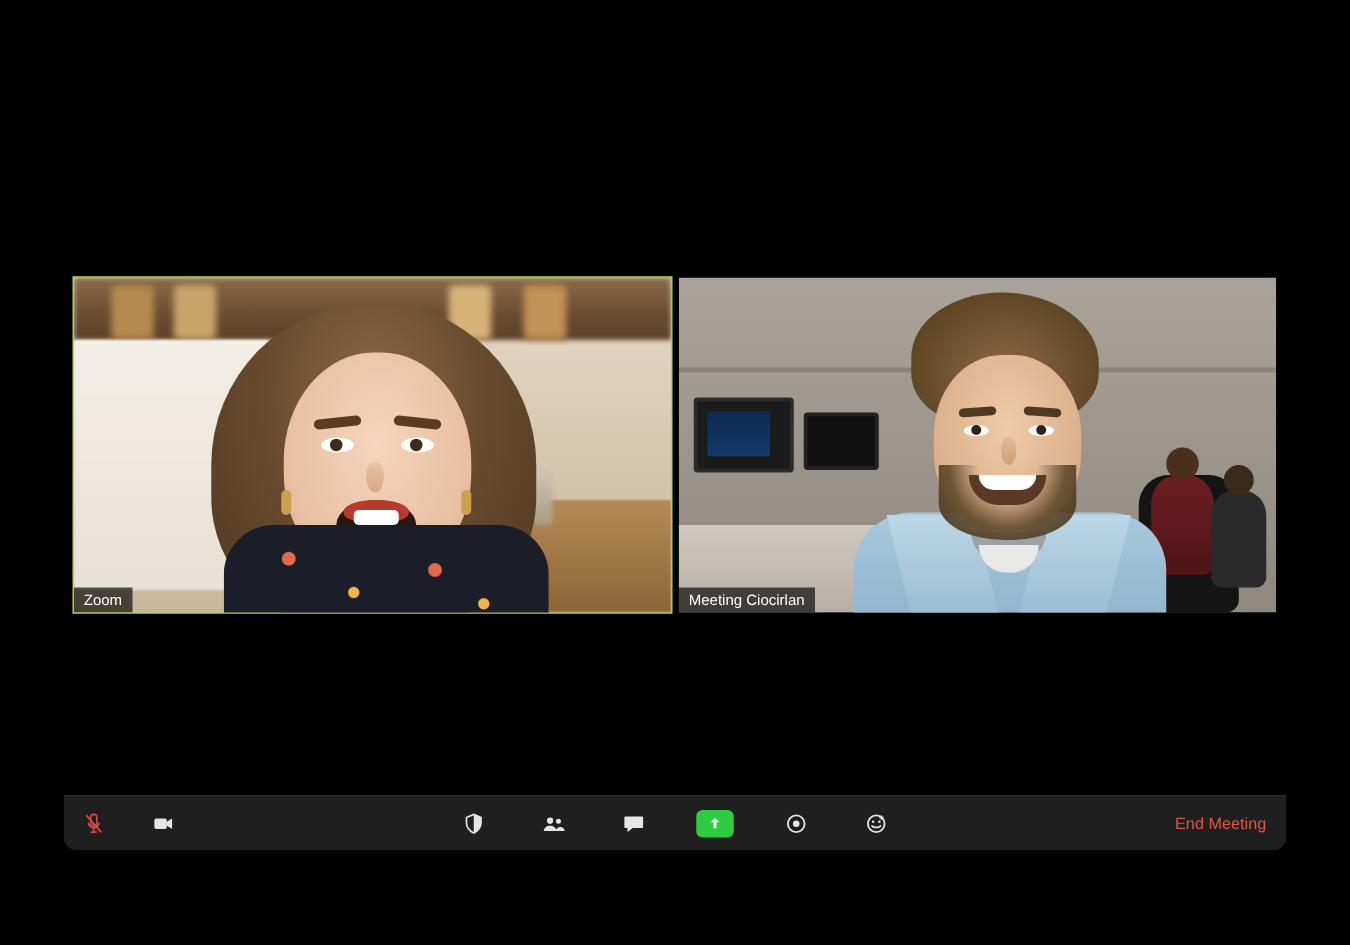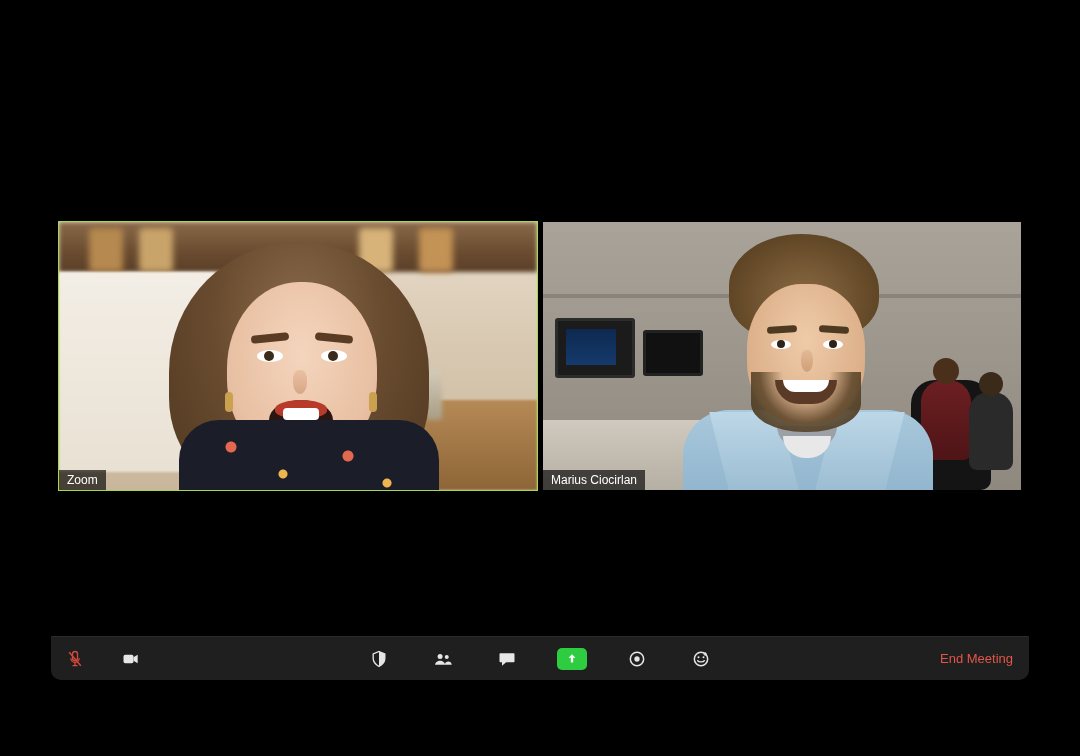--- a/index.html
+++ b/index.html
@@ -361,21 +361,21 @@
         <div class="hair2"></div>
         <div class="face2"></div>
         <div class="brow2 l"></div>
           <div class="brow2 r"></div>
         <div class="eye2 l"></div>
           <div class="eye2 r"></div>
         <div class="nose2"></div>
         <div class="beard"></div>
         <div class="smile"></div>
       </div>
-      <div class="name-tag">Marius Ciocirlan</div>
+      <div class="name-tag">Meeting Ciocirlan</div>
     </div>
 
   </div>
 
   <div class="toolbar">
     <div class="tool-group-left">
       <span class="tool-btn">
         <svg viewBox="0 0 24 24">
           <path d="M12 3 a3 3 0 0 1 3 3 v5 a3 3 0 0 1 -6 0 V6 a3 3 0 0 1 3 -3 z" fill="none" stroke="#d34a3d" stroke-width="1.6"></path>
           <path d="M7 11 a5 5 0 0 0 10 0" fill="none" stroke="#d34a3d" stroke-width="1.6"></path>

